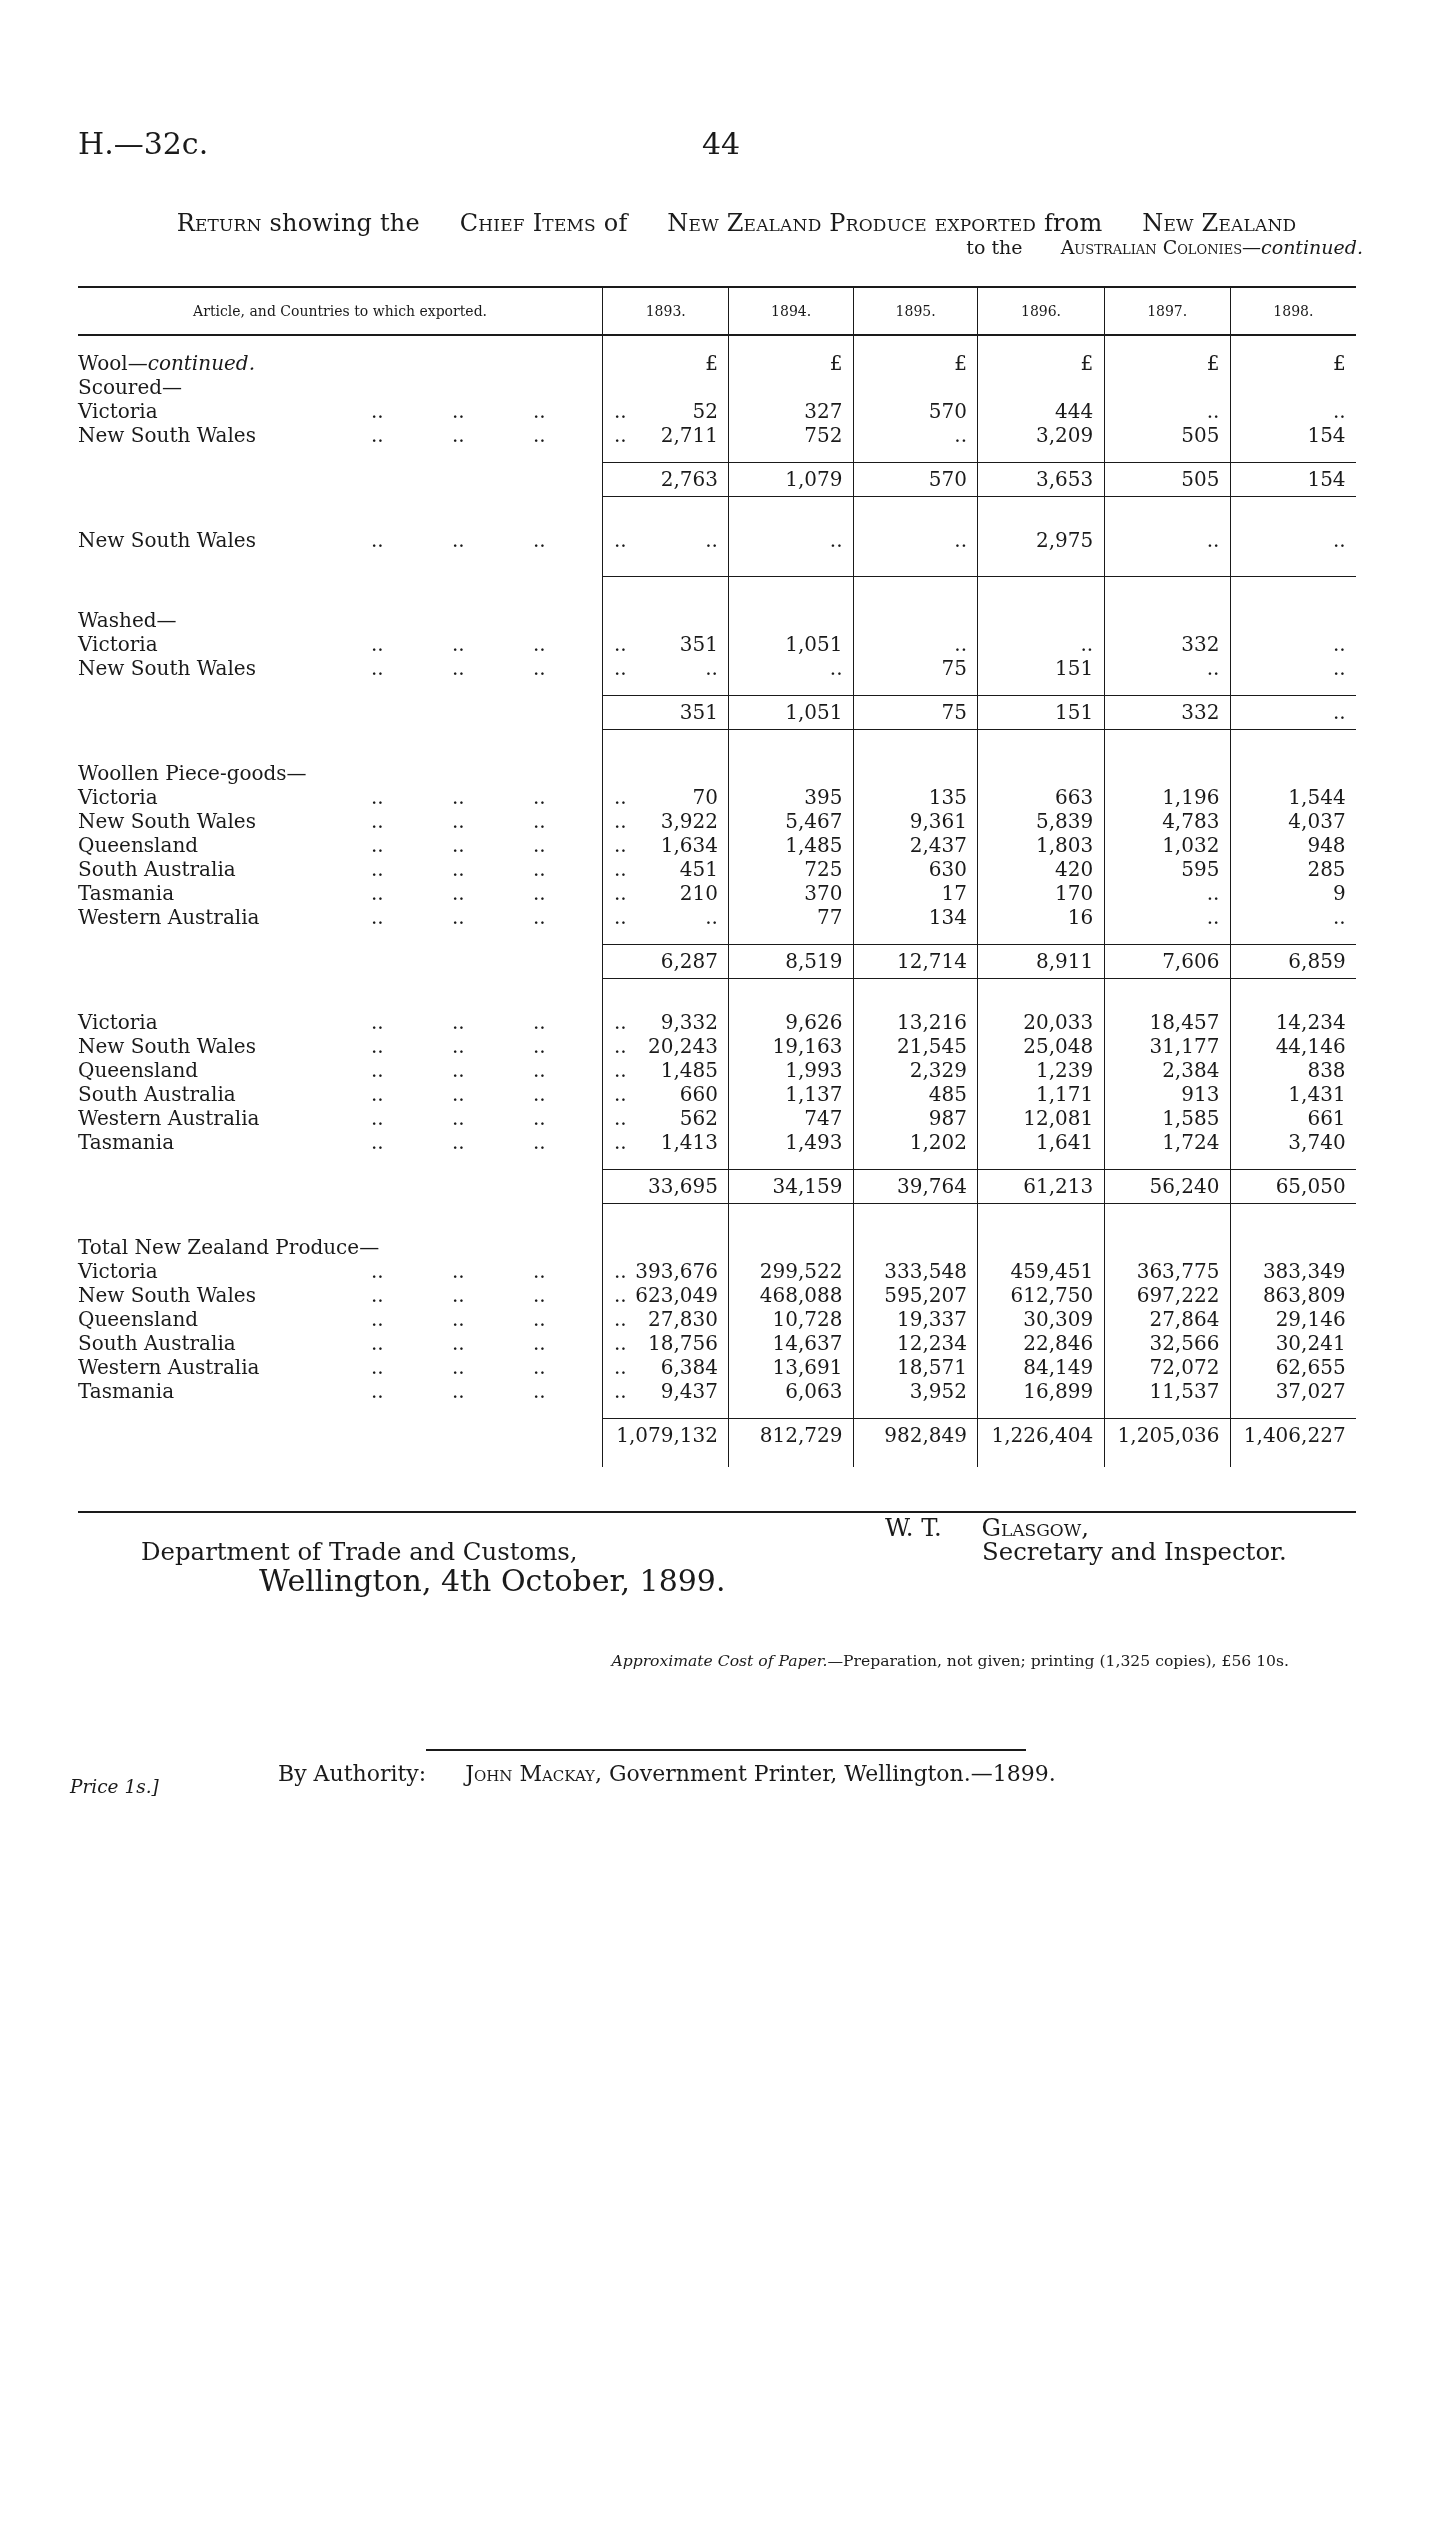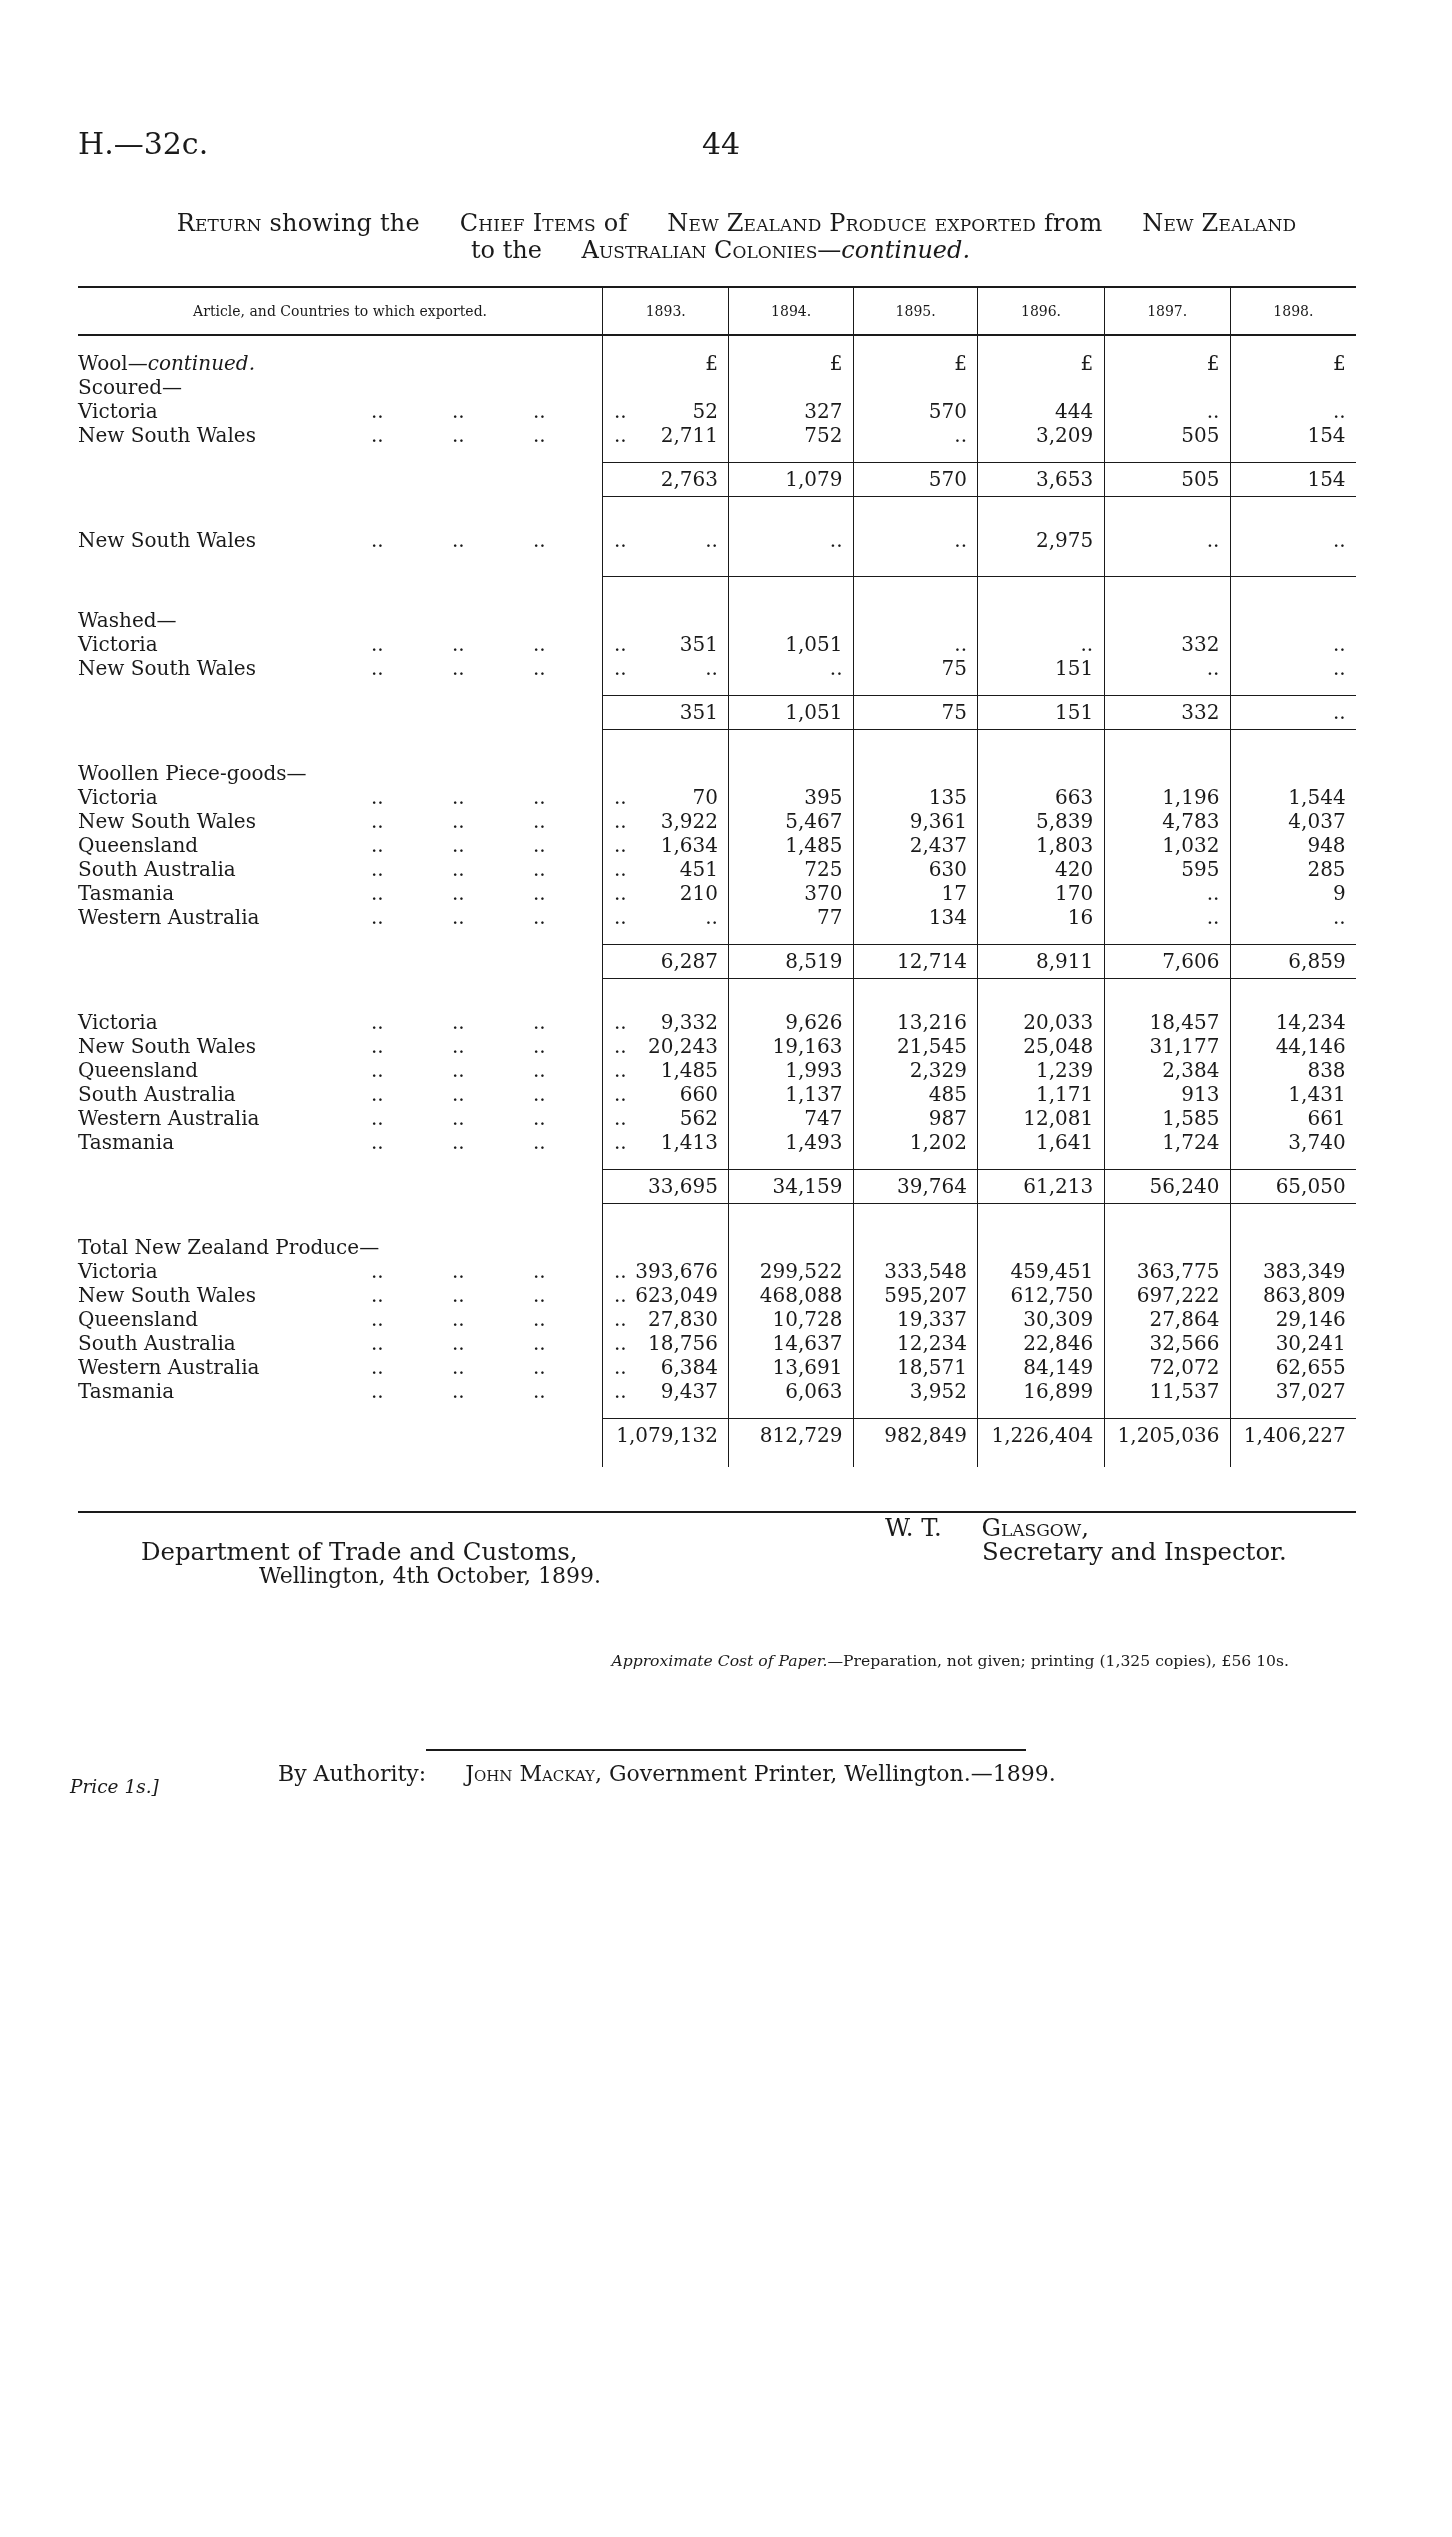--- a/index.html
+++ b/index.html
@@ -2,41 +2,41 @@
 <html style="font-size:12px"><head>
 <meta charset="utf-8">
 <style>
   html, body { margin:0; padding:0; background:#ffffff; }
   body { width:1453px; height:2538px; position:relative; font-family:"DejaVu Serif", "Liberation Serif", serif; color:#1a1a1a; overflow:hidden; }
   .abs { position:absolute; }
   .sc { font-variant: small-caps; margin-left: 32px; }
   #ref { left:78px; top:126px; font-size:30px; }
   #pgno { left:702px; top:126px; font-size:30px; }
   #title1 { left:78px; width:1285px; top:209px; font-size:24px; text-align:center; letter-spacing:0.2px; white-space:nowrap; }
-  #title2 { left:78px; width:1285px; top:236px; font-size:24px; text-align:center; white-space:nowrap; }
+  #title2 { left:78px; width:1285px; top:236px; font-size:19px; text-align:right; white-space:nowrap; }
   .hr { position:absolute; background:#1a1a1a; }
   table.ret { position:absolute; left:78px; top:286px; width:1278px; border-collapse:collapse; font-size:20px; }
   table.ret td, table.ret th { padding:0; height:24px; line-height:24px; }
   table.ret th { font-weight:normal; font-size:14px; height:46px; border-bottom:2.2px solid #1a1a1a; border-top:2.2px solid #1a1a1a; }
   .num { text-align:right; padding-right:10.4px !important; border-left:1.1px solid #1a1a1a; width:116px; white-space:nowrap; }
   th.yr { border-left:1.1px solid #1a1a1a; text-align:center; }
   .lbl { width:545px; white-space:nowrap; position:relative; }
   .l1 { padding-left:0; }
   .l2 { padding-left:22px; }
   .l3 { padding-left:46px; }
   .dots { position:absolute; left:222px; letter-spacing:0; }
   .dots span { display:inline-block; width:81px; }
   tr.sub td.num { border-top:1.9px solid #1a1a1a; height:33px; line-height:33px; }
   tr.subend td.num { border-bottom:1.9px solid #1a1a1a; }
   tr.gap td { height:31px; }
   tr.gapsm td { height:15px; }
   .ital { font-style:italic; }
   #botrule { left:78px; top:1491px; width:1278px; height:2.2px; }
   #dept1 { left:141px; top:1537px; font-size:24.4px; }
-  #dept2 { left:259px; top:1563px; font-size:22px; }
+  #dept2 { left:259px; top:1563px; font-size:30px; }
   #sig1 { left:885px; top:1513px; font-size:24.4px; }
   #sig2 { left:982px; top:1537px; font-size:24.4px; }
   #cost { left:133px; width:1156px; top:1652px; font-size:15.6px; text-align:right; }
   #rule2 { left:426px; top:1749px; width:600px; height:2.2px; }
   #auth { left:278px; top:1761px; font-size:22px; }
   #price { left:70px; top:1776px; font-size:18.5px; font-style:italic; }
 </style>
 </head>
 <body>
 

